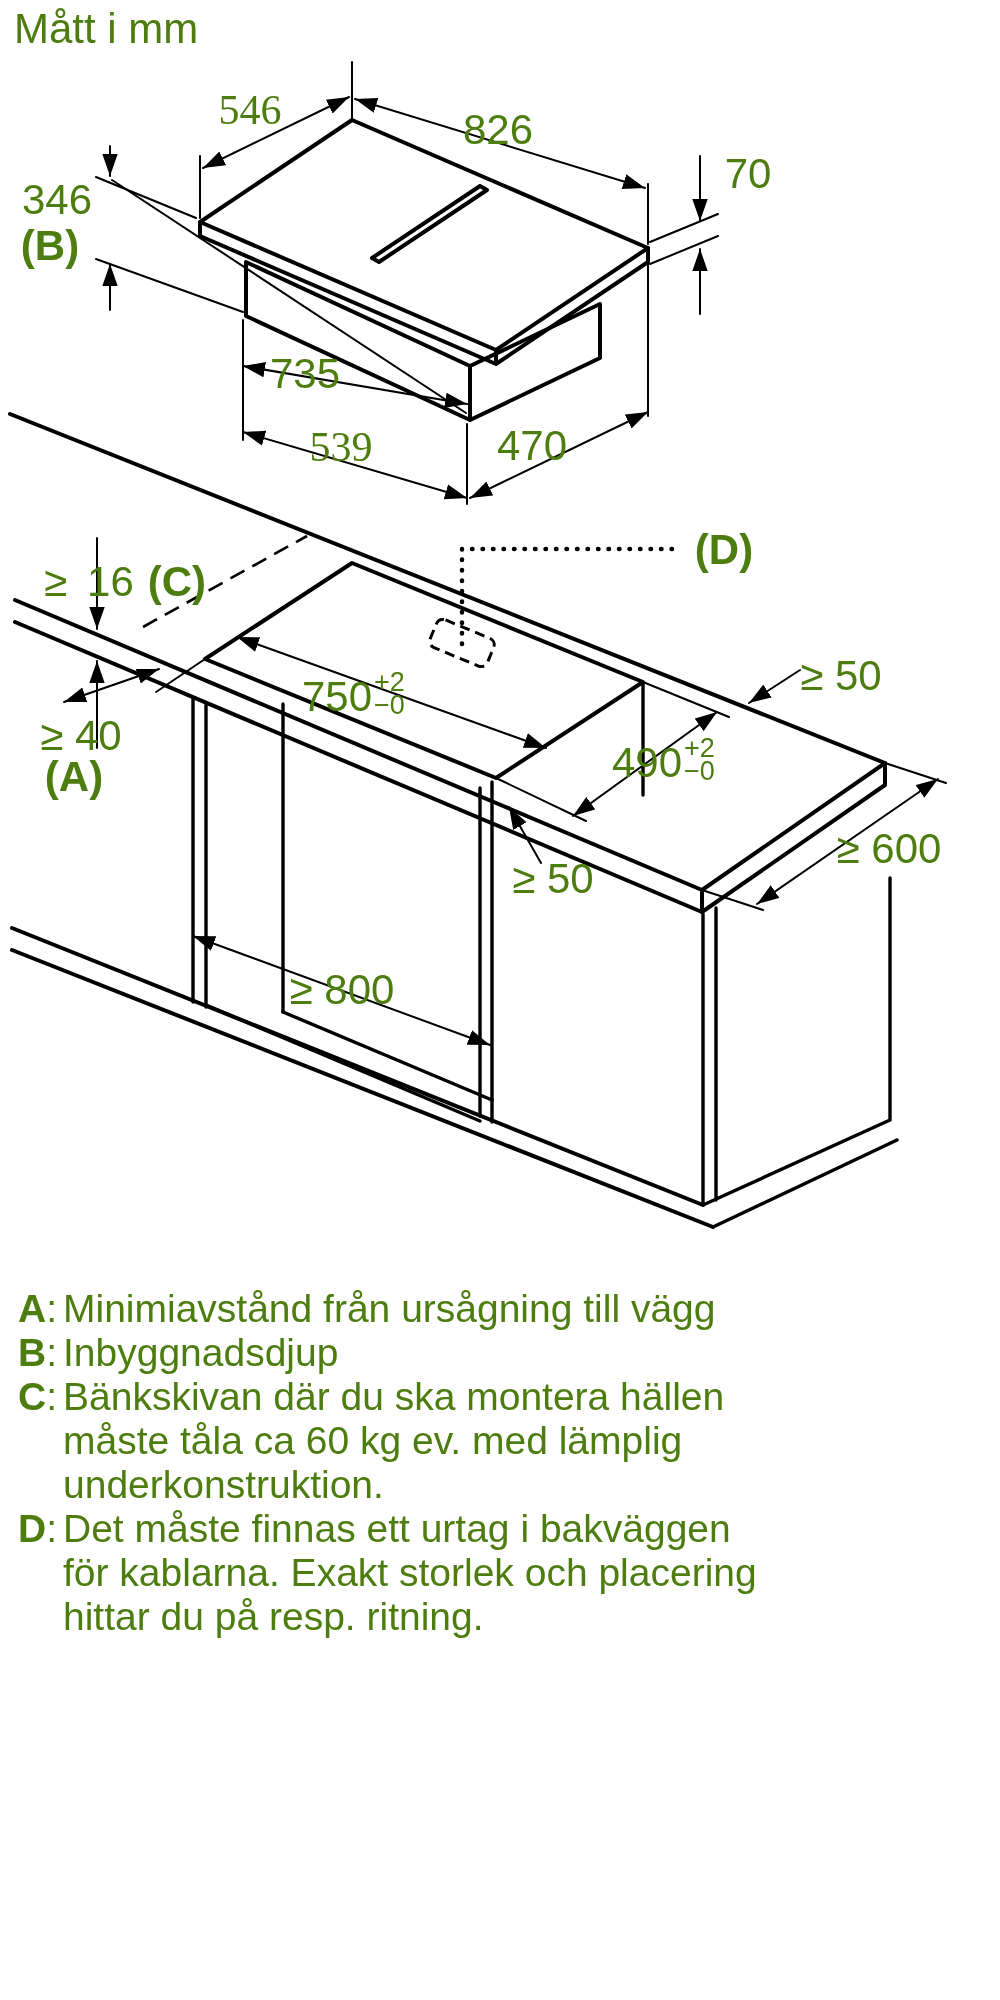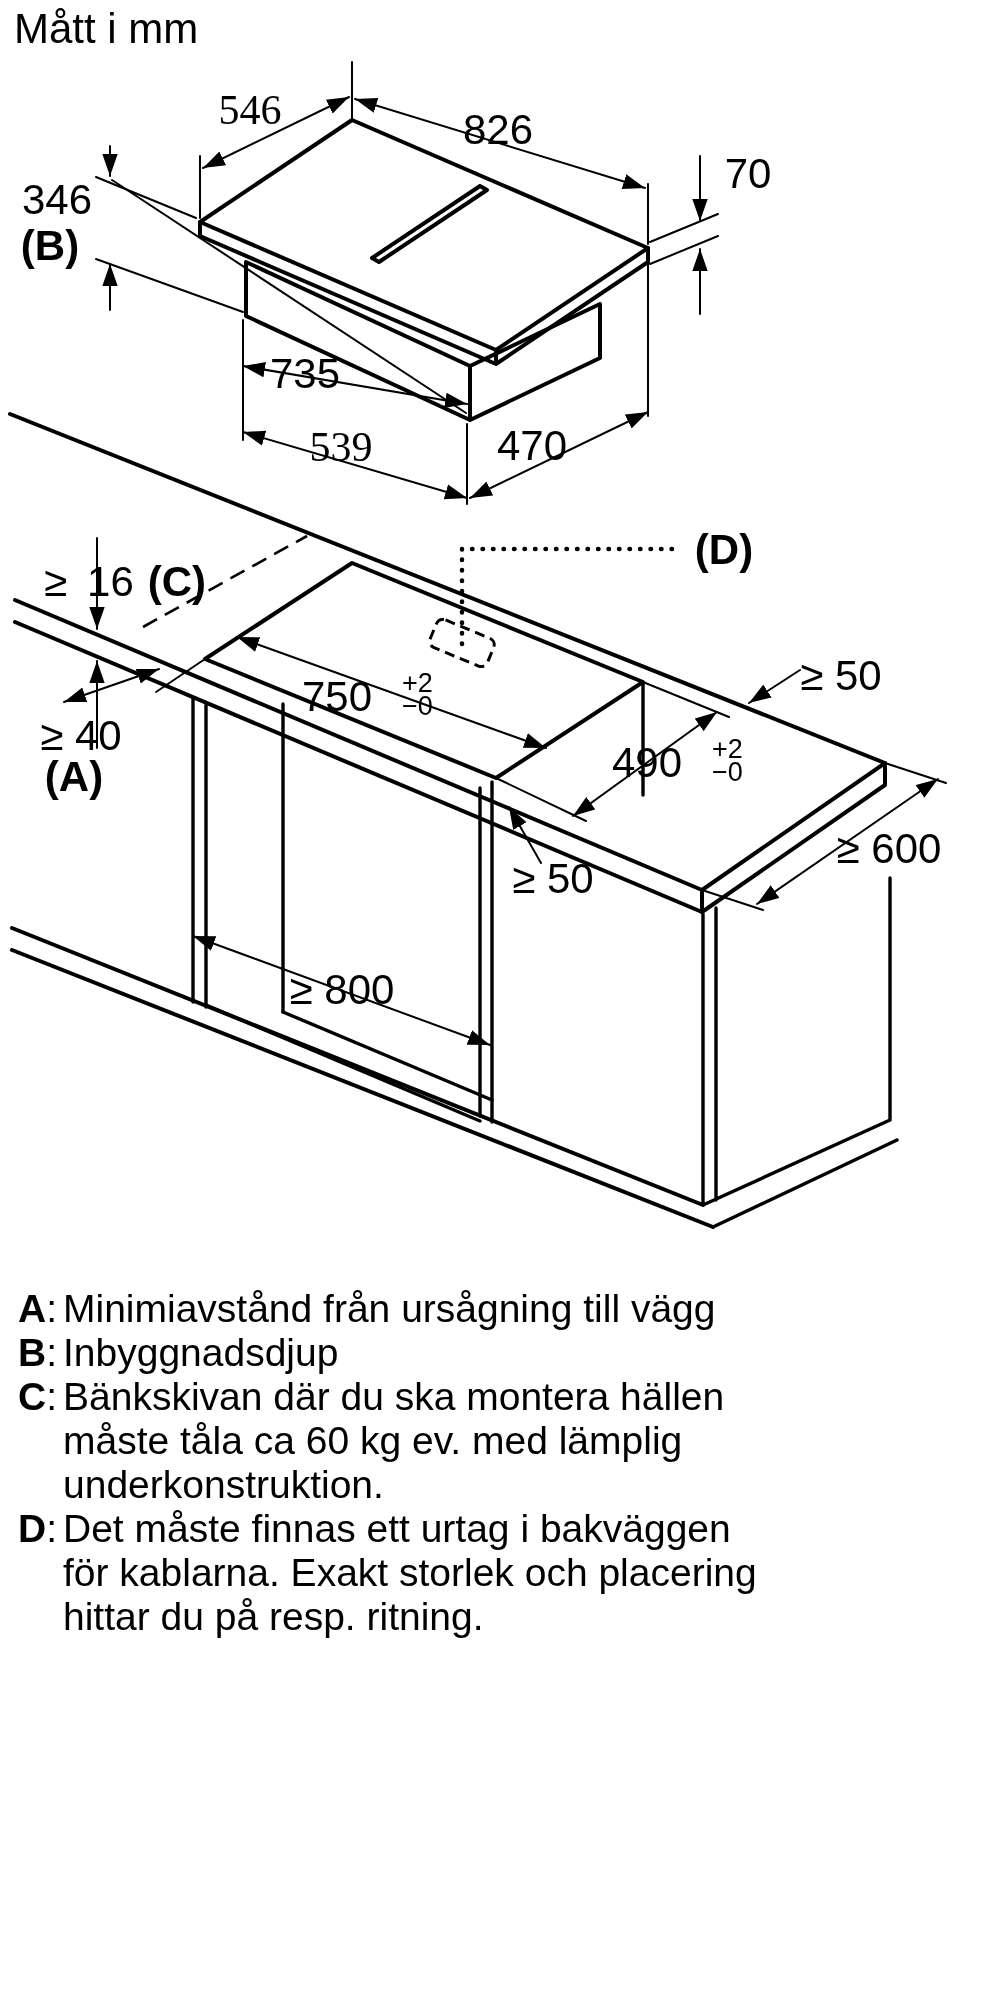--- a/index.html
+++ b/index.html
@@ -1,29 +1,29 @@
 <!DOCTYPE html>
 <html><head>
 <meta charset="utf-8">
 <style>
   html,body{margin:0;padding:0;background:#fff;}
-  .page{position:relative;width:1000px;height:2000px;background:#fff;color:#000000;
+  .page{position:relative;width:1000px;height:2000px;background:#fff;color:#4d7c0f;
         font-family:"Liberation Sans", sans-serif;overflow:hidden;}
   svg{position:absolute;left:0;top:0;}
   .b{stroke:#000;stroke-width:4;fill:none;stroke-linejoin:round;stroke-linecap:round;}
   .b2{stroke:#000;stroke-width:3.4;fill:none;stroke-linejoin:round;stroke-linecap:round;}
   .t{stroke:#000;stroke-width:2;fill:none;stroke-linecap:round;}
   .dash{stroke:#000;stroke-width:2.6;fill:none;stroke-dasharray:16 9;}
   .dashr{stroke:#000;stroke-width:3;fill:none;stroke-dasharray:10 6;}
   .dots{stroke:#000;stroke-width:4.5;fill:none;stroke-dasharray:0.5 10;stroke-linecap:round;}
   .wfill{fill:#fff;stroke:#000;stroke-width:4;stroke-linejoin:round;}
   .lbl{position:absolute;font-size:42px;line-height:1;white-space:nowrap;
        transform:translate(-50%,-50%);}
   .tag{font-weight:bold;}
-  .stackwrap{position:absolute;display:flex;align-items:center;font-size:42px;line-height:1;gap:28px;}
+  .stackwrap{position:absolute;display:flex;align-items:flex-start;font-size:42px;line-height:1;}
   .stack{display:flex;flex-direction:column;font-size:27px;line-height:23px;margin-top:-5px;margin-left:2px;}
   .geqrow{position:absolute;display:flex;align-items:baseline;font-size:42px;line-height:1;
           transform:translate(0,-50%);}
   .geqrow .sp{margin-left:20px;}
   .geqrow .tg{margin-left:14px;}
   .title{position:absolute;font-size:42px;line-height:1.1;}
   .legend{position:absolute;font-size:39px;line-height:44px;}
   .entry{display:flex;align-items:flex-start;}
   .kc{flex:0 0 45px;display:flex;}
   .kc .k{font-weight:bold;}

